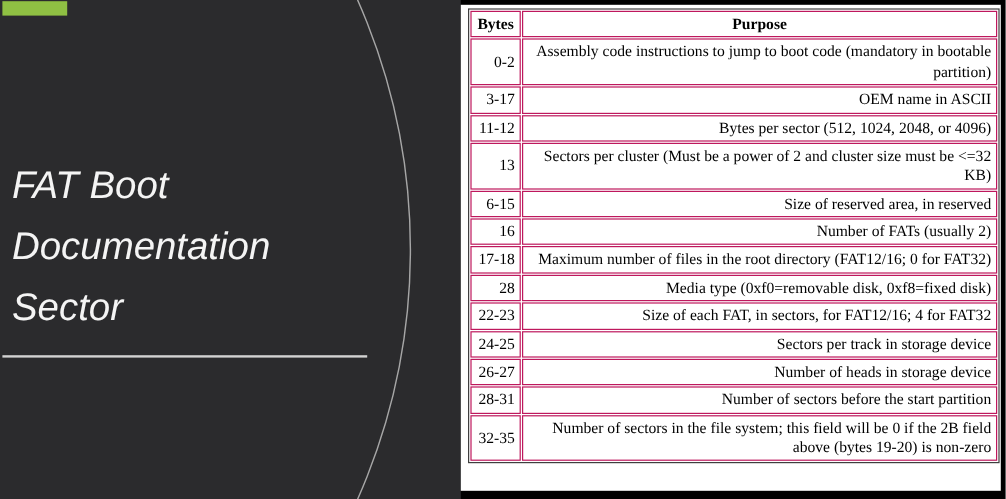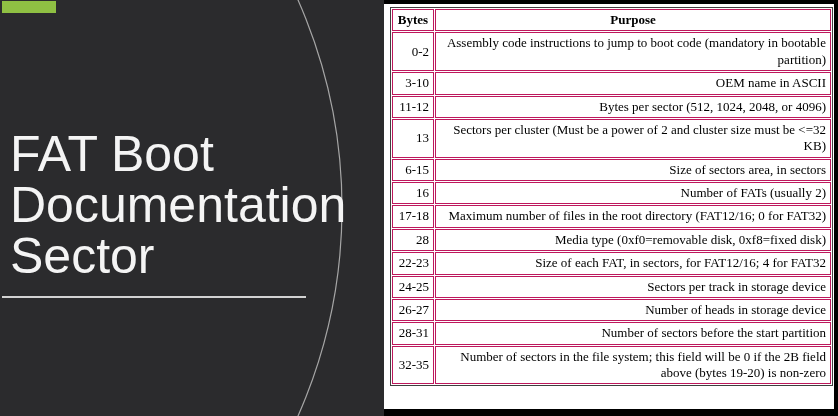--- a/index.html
+++ b/index.html
@@ -15,22 +15,23 @@
     position:absolute; left:0; top:0; width:384px; height:416px;
     background:#2b2b2d; overflow:hidden;
   }
   .arc-svg { position:absolute; left:0; top:0; }
   .accent-bar {
     position:absolute; left:2px; top:1px; width:54px; height:12px;
     background:#8fc043;
   }
   .title {
     position:absolute; left:10px; top:129px;
-    font-size:50px; line-height:51px; font-weight:400;
+    font-size:32px; line-height:51px; font-weight:400;
     color:#f4f4f4;
+    font-style:italic;
   }
   .divider {
     position:absolute; left:2px; top:296px; width:304px; height:2px;
     background:#d2d2d2;
   }
 
   
   .right-panel {
     position:absolute; left:384px; top:4px; width:450px; height:405px;
     background:#ffffff;
@@ -78,34 +79,34 @@
           <th>Bytes</th>
           <th>Purpose</th>
         </tr>
       </thead>
       <tbody>
         <tr>
           <td class="bytes">0-2</td>
           <td class="purpose">Assembly code instructions to jump to boot code (mandatory in bootable partition)</td>
         </tr>
         <tr>
-          <td class="bytes">3-10</td>
+          <td class="bytes">3-17</td>
           <td class="purpose">OEM name in ASCII</td>
         </tr>
         <tr>
           <td class="bytes">11-12</td>
           <td class="purpose">Bytes per sector (512, 1024, 2048, or 4096)</td>
         </tr>
         <tr>
           <td class="bytes">13</td>
           <td class="purpose">Sectors per cluster (Must be a power of 2 and cluster size must be &lt;=32 KB)</td>
         </tr>
         <tr>
           <td class="bytes">6-15</td>
-          <td class="purpose">Size of sectors area, in sectors</td>
+          <td class="purpose">Size of reserved area, in reserved</td>
         </tr>
         <tr>
           <td class="bytes">16</td>
           <td class="purpose">Number of FATs (usually 2)</td>
         </tr>
         <tr>
           <td class="bytes">17-18</td>
           <td class="purpose">Maximum number of files in the root directory (FAT12/16; 0 for FAT32)</td>
         </tr>
         <tr>

